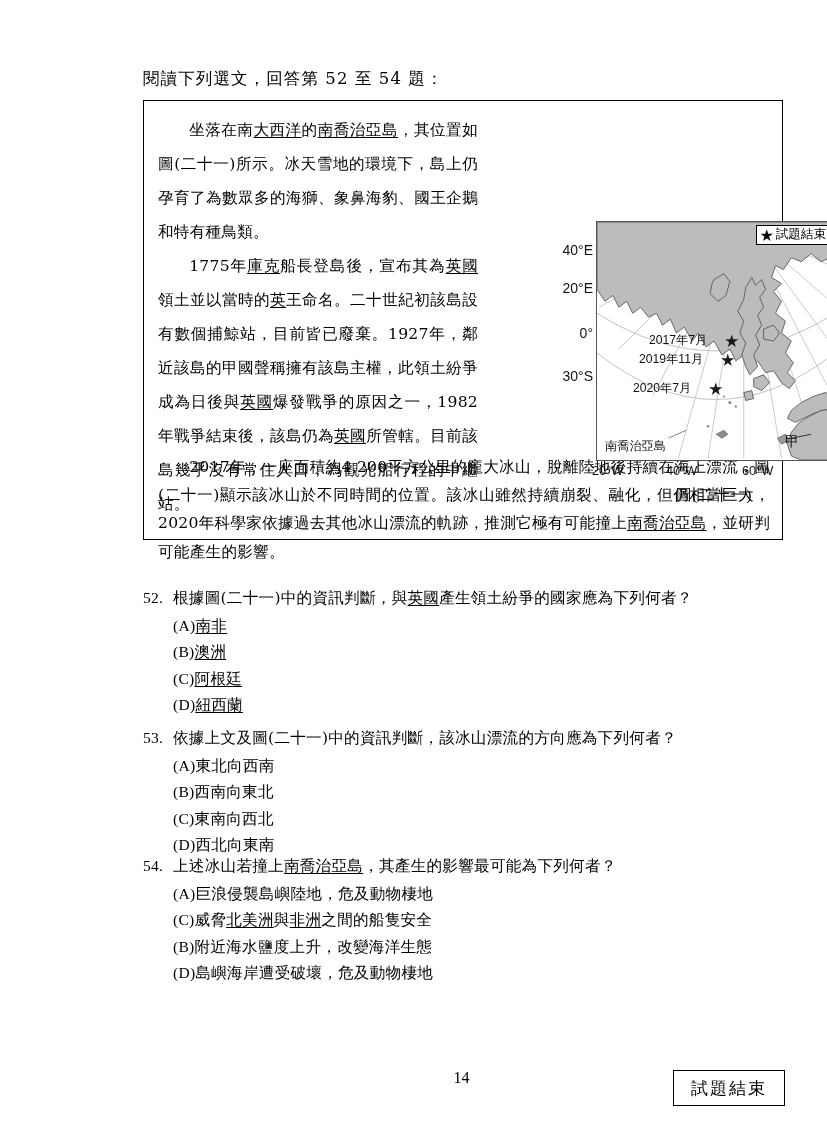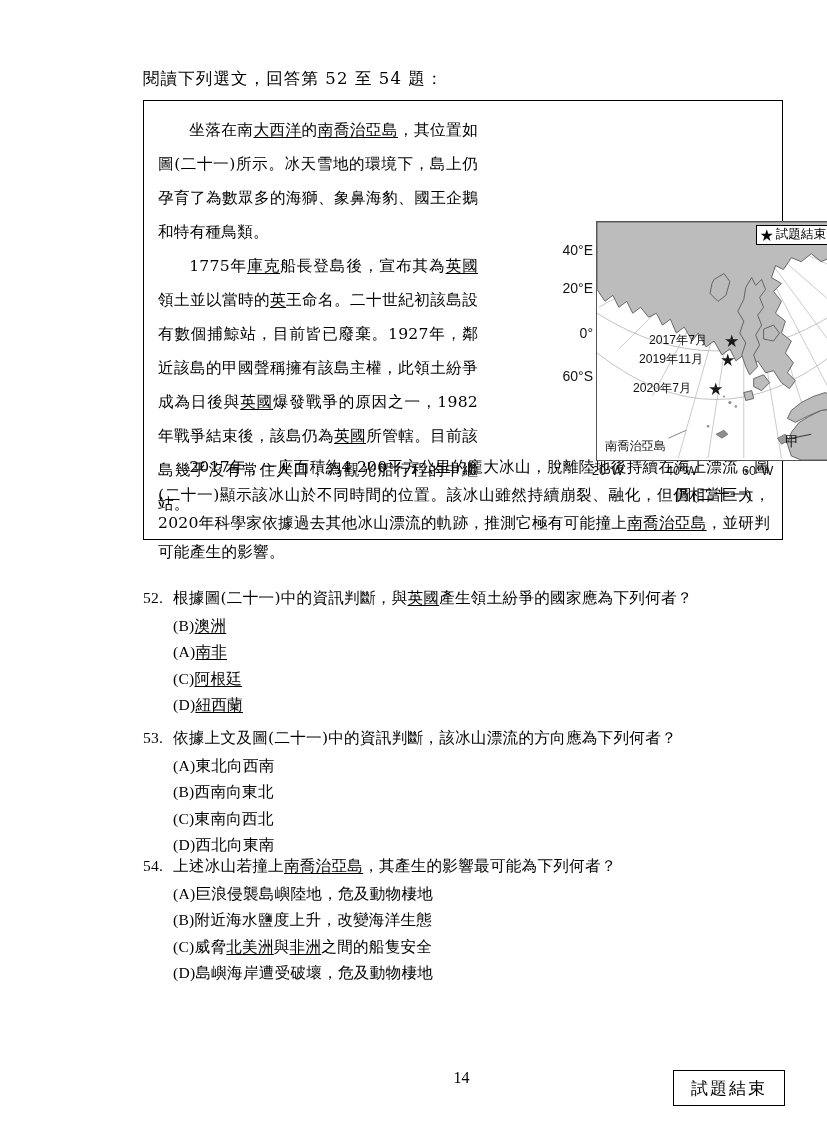--- a/index.html
+++ b/index.html
@@ -246,21 +246,21 @@
       <p class="indent2">
         2017年，一座面積約4,200平方公里的龐大冰山，脫離陸地後持續在海上漂流，圖(二十一)顯示該冰山於不同時間的位置。該冰山雖然持續崩裂、融化，但仍相當巨大，2020年科學家依據過去其他冰山漂流的軌跡，推測它極有可能撞上<u class="ul">南喬治亞島</u>，並研判可能產生的影響。
       </p>
     </div>
 
     <div class="figure-wrap">
 
       <div class="lat-label lat-left" style="top: 29px;">40°E</div>
       <div class="lat-label lat-left" style="top: 67px;">20°E</div>
       <div class="lat-label lat-left" style="top: 112px;">0°</div>
-      <div class="lat-label lat-left" style="top: 155px;">60°S</div>
+      <div class="lat-label lat-left" style="top: 155px;">30°S</div>
 
       <div class="lat-label lat-right" style="top: 42px;">120°W</div>
       <div class="lat-label lat-right" style="top: 87px;">100°W</div>
       <div class="lat-label lat-right" style="top: 168px;">80°W</div>
 
       <div class="lon-label" style="left: 38px;">20°W</div>
       <div class="lon-label" style="left: 112px; text-align: right;">40°W</div>
       <div class="lon-label" style="left: 188px;">60°W</div>
 
       <div class="map-frame">
@@ -358,22 +358,22 @@
       <div class="fig-caption">圖(二十一)</div>
     </div>
   </div>
 
   <div class="question" style="top: 585px;">
     <div class="q-stem">
       <span class="q-num">52.</span>
       <span class="q-text">根據圖(二十一)中的資訊判斷，與<u class="ul">英國</u>產生領土紛爭的國家應為下列何者？</span>
     </div>
     <div class="options">
+      <div class="option"><span class="opt-tag">(A)</span><u class="ul">南非</u></div>
       <div class="option"><span class="opt-tag">(B)</span><u class="ul">澳洲</u></div>
-      <div class="option"><span class="opt-tag">(A)</span><u class="ul">南非</u></div>
       <div class="option"><span class="opt-tag">(C)</span><u class="ul">阿根廷</u></div>
       <div class="option"><span class="opt-tag">(D)</span><u class="ul">紐西蘭</u></div>
     </div>
   </div>
 
   <div class="question" style="top: 725px;">
     <div class="q-stem">
       <span class="q-num">53.</span>
       <span class="q-text">依據上文及圖(二十一)中的資訊判斷，該冰山漂流的方向應為下列何者？</span>
     </div>
@@ -385,22 +385,22 @@
     </div>
   </div>
 
   <div class="question" style="top: 853px;">
     <div class="q-stem">
       <span class="q-num">54.</span>
       <span class="q-text">上述冰山若撞上<u class="ul">南喬治亞島</u>，其產生的影響最可能為下列何者？</span>
     </div>
     <div class="options">
       <div class="option"><span class="opt-tag">(A)</span><span>巨浪侵襲島嶼陸地，危及動物棲地</span></div>
+      <div class="option"><span class="opt-tag">(C)</span><span>威脅<u class="ul">北美洲</u>與<u class="ul">非洲</u>之間的船隻安全</span></div>
       <div class="option"><span class="opt-tag">(B)</span><span>附近海水鹽度上升，改變海洋生態</span></div>
-      <div class="option"><span class="opt-tag">(C)</span><span>威脅<u class="ul">北美洲</u>與<u class="ul">非洲</u>之間的船隻安全</span></div>
       <div class="option"><span class="opt-tag">(D)</span><span>島嶼海岸遭受破壞，危及動物棲地</span></div>
     </div>
   </div>
 
   <div class="page-number">14</div>
   <div class="end-box">試題結束</div>
 
 </div>
 
 </body></html>

